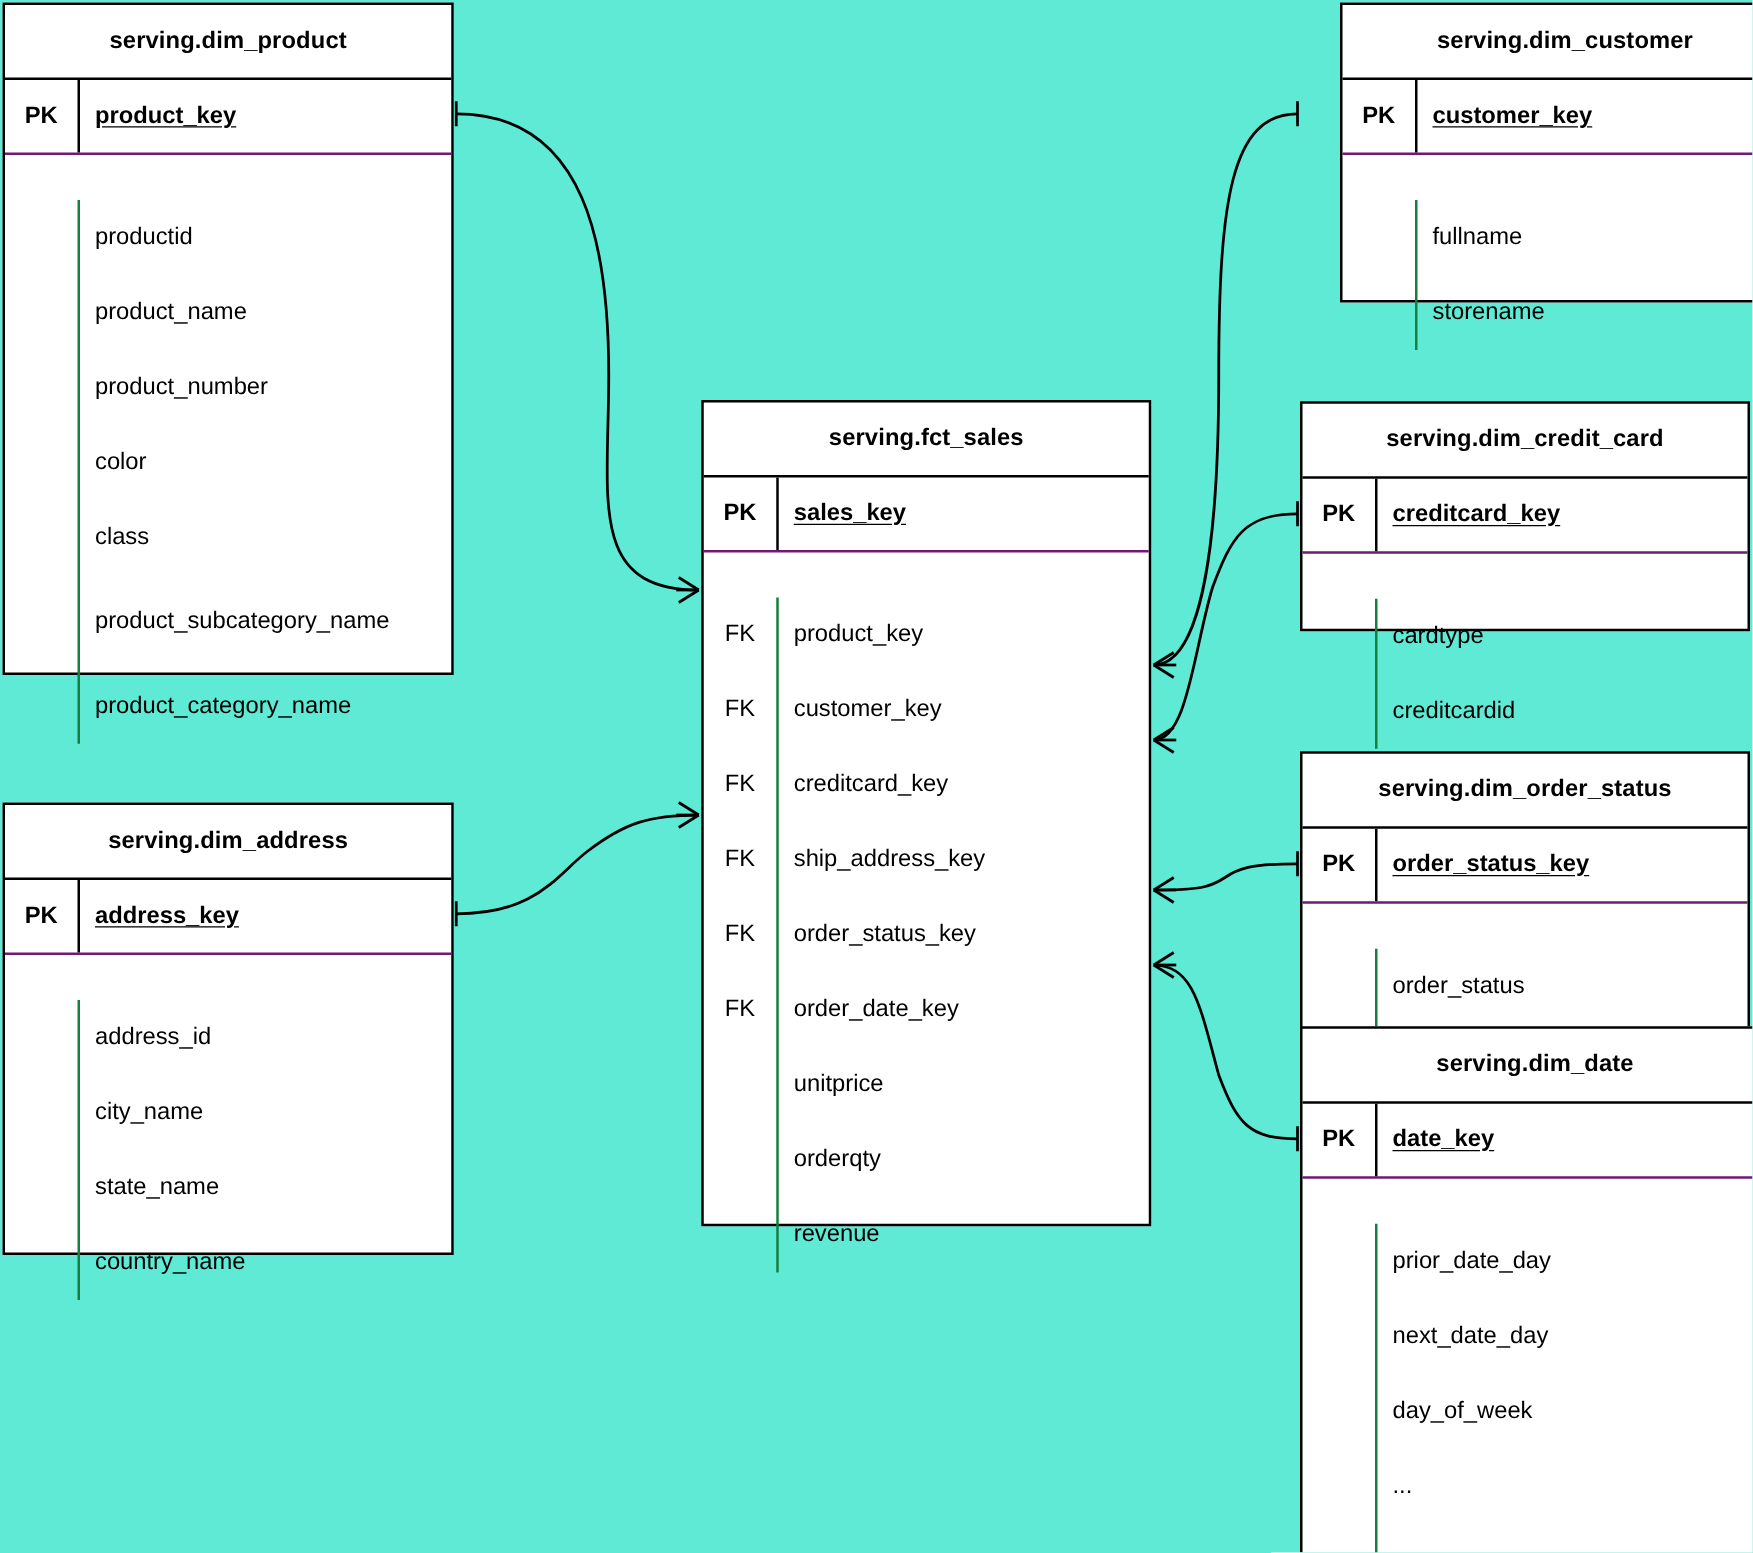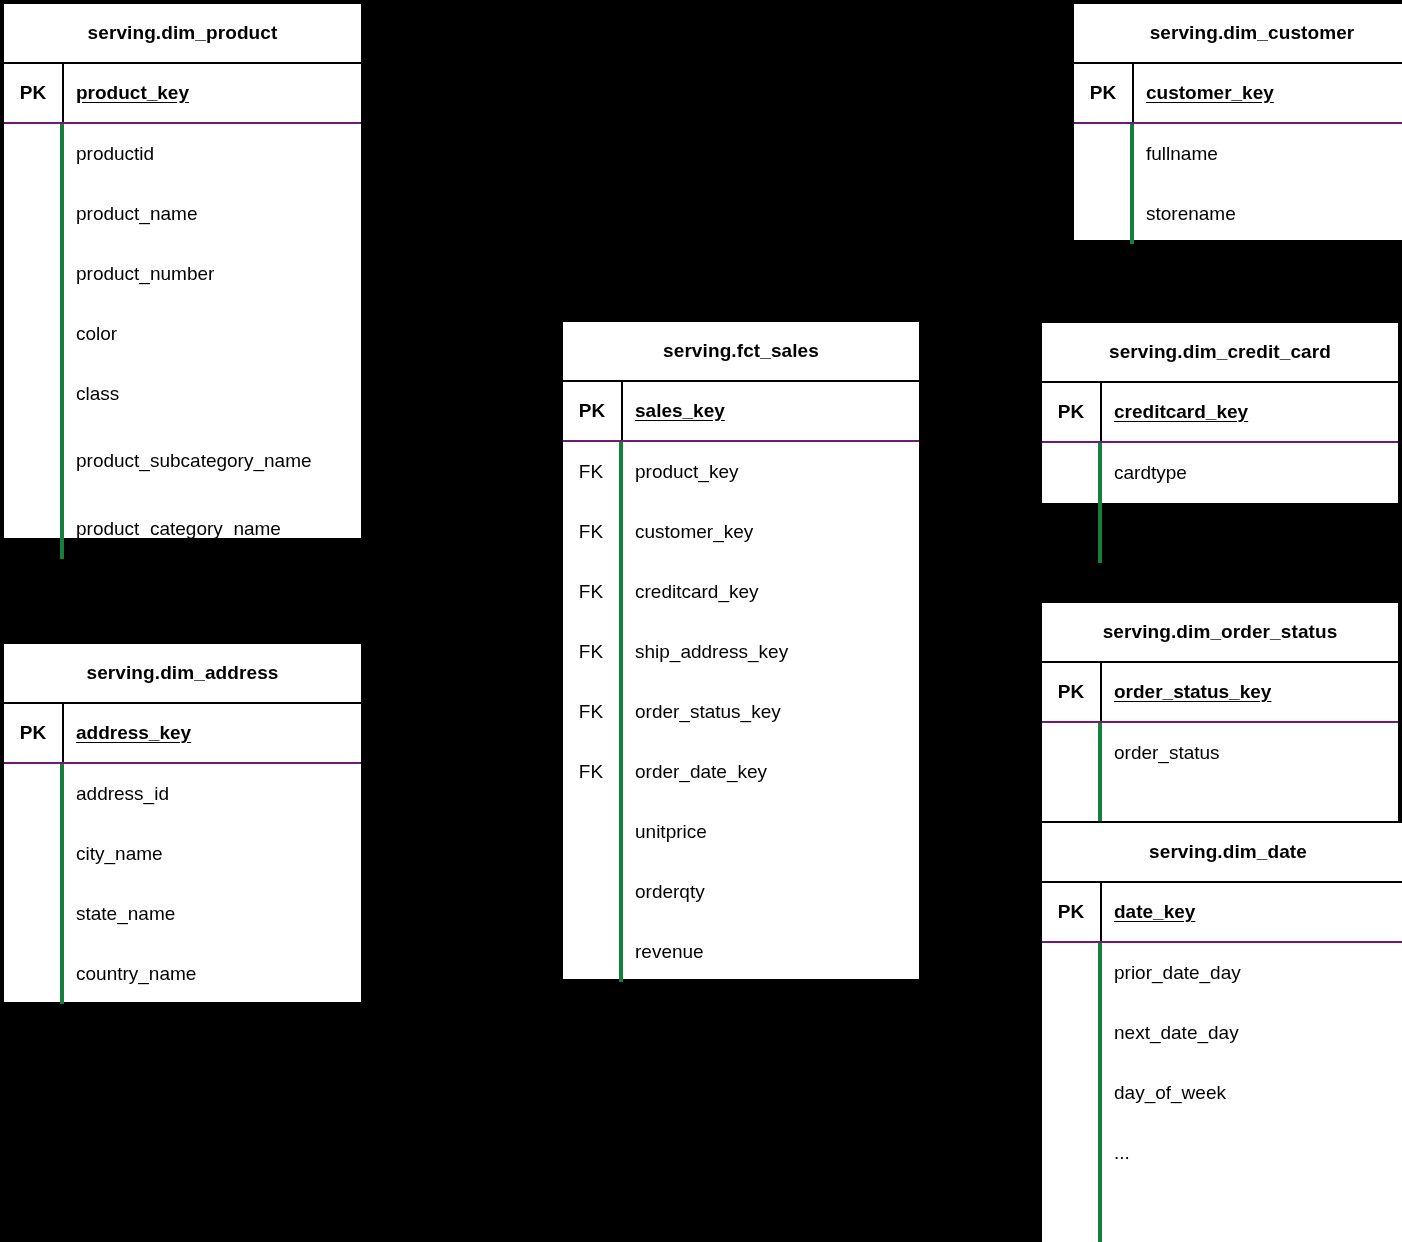--- a/index.html
+++ b/index.html
@@ -5,21 +5,21 @@
 <style>
   html, body {
     margin: 0;
     padding: 0;
     background: #ffffff;
   }
   #canvas {
     position: relative;
     width: 1402px;
     height: 1242px;
-    background: #000000;
+    background: #5eead4;
     font-family: "Liberation Sans", sans-serif;
     overflow: hidden;
   }
   .entity {
     position: absolute;
     box-sizing: border-box;
     border: 2px solid #000000;
     background: #ffffff;
     display: flex;
     flex-direction: column;
@@ -42,26 +42,27 @@
     height: 60px;
     min-height: 60px;
     border-bottom: 2px solid #701a75;
     display: flex;
     align-items: stretch;
   }
   .attr-body {
     display: flex;
     align-items: stretch;
     flex: 1 1 auto;
+    margin-top: 36px;
   }
   .keycol {
     box-sizing: border-box;
     width: 60px;
     min-width: 60px;
-    border-right: 4px solid #15803d;
+    border-right: 2px solid #15803d;
     display: flex;
     flex-direction: column;
     align-items: center;
   }
   .keycol-pk {
     box-sizing: border-box;
     width: 60px;
     min-width: 60px;
     border-right: 2px solid #000000;
     display: flex;

